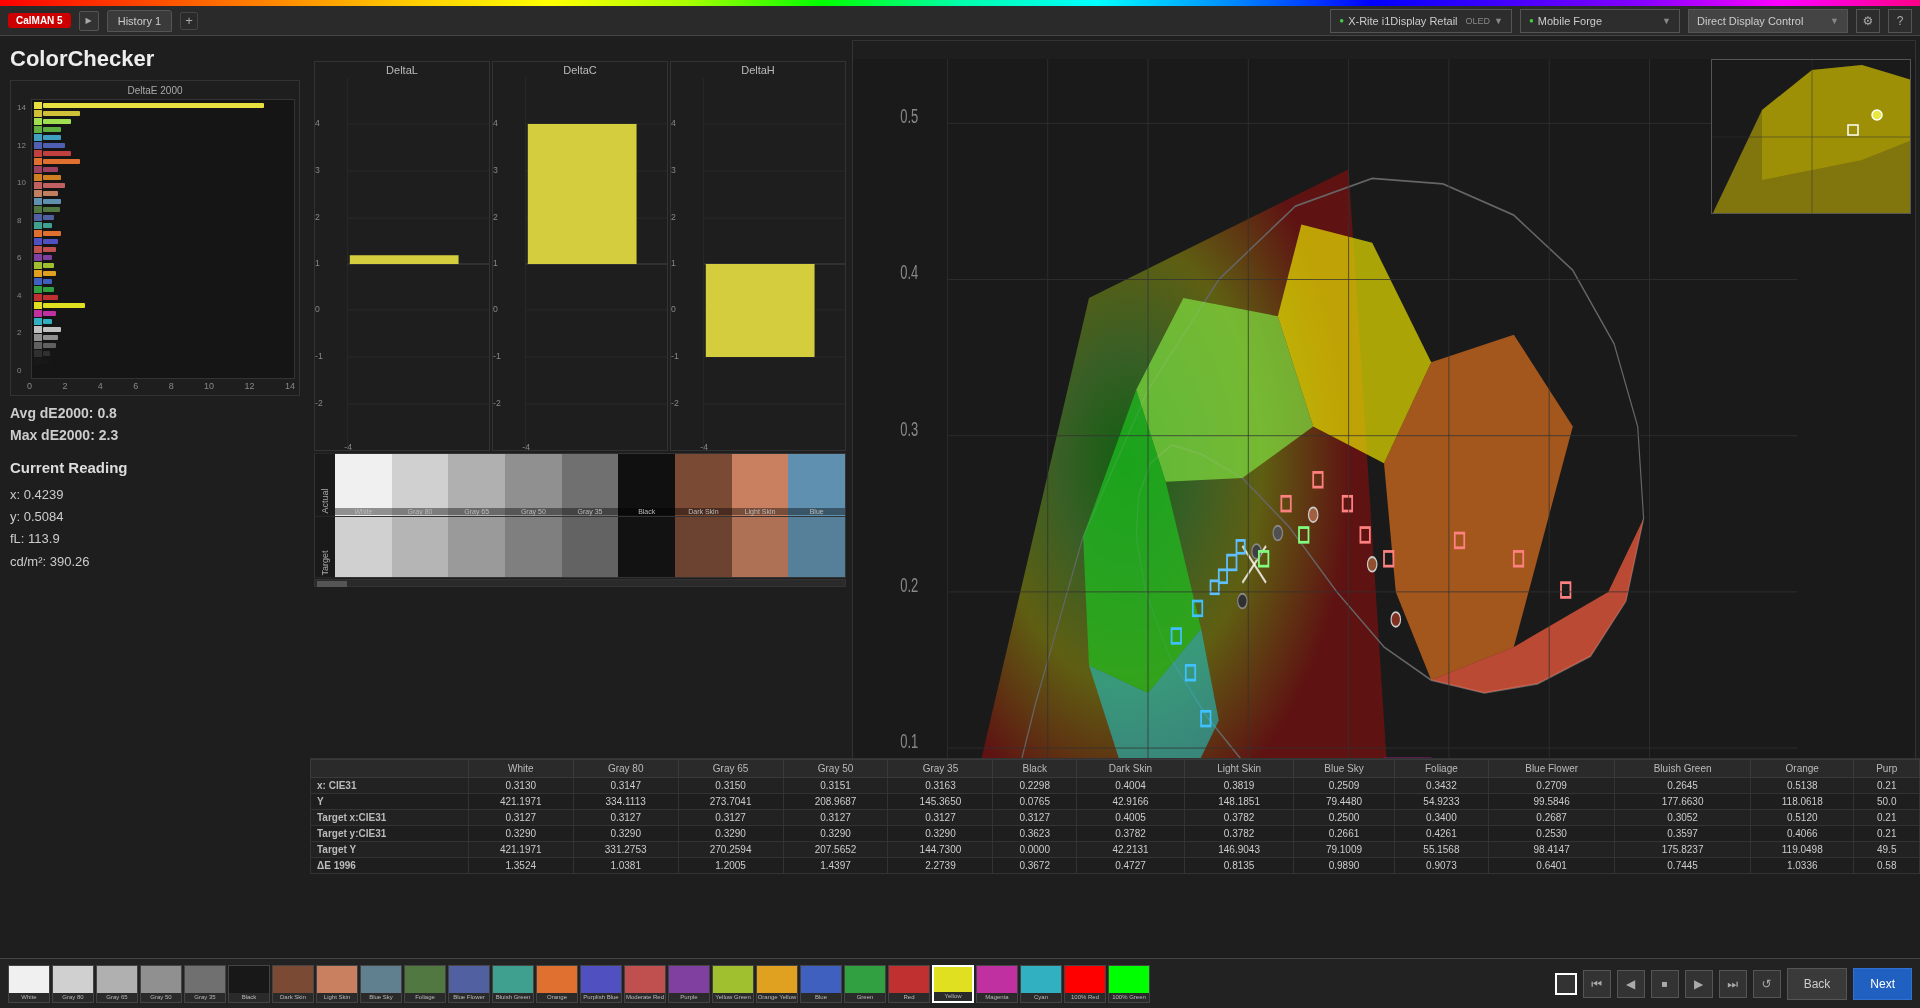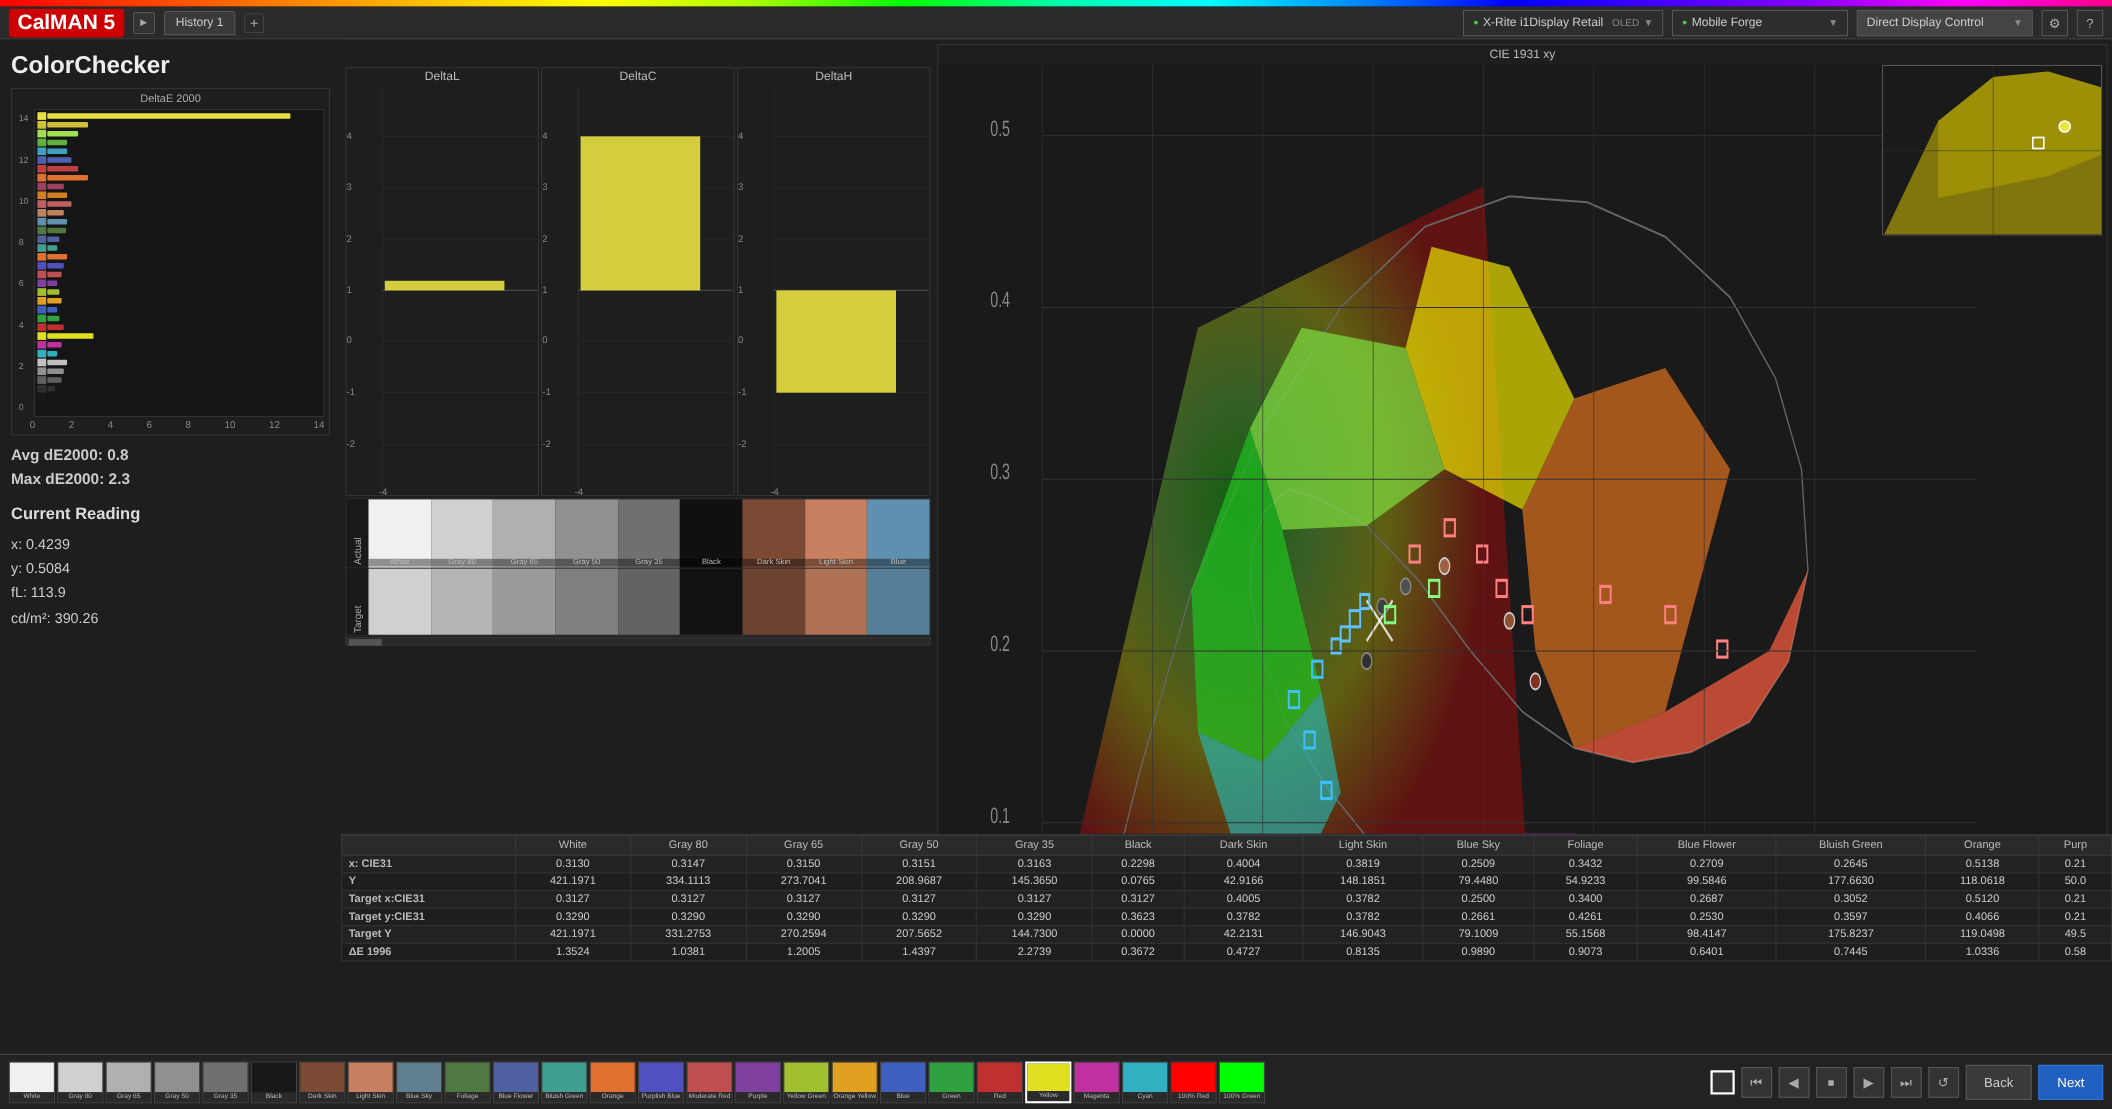--- a/index.html
+++ b/index.html
@@ -30,21 +30,21 @@
       align-items: center;
       padding: 0 8px;
       gap: 8px;
       border-bottom: 1px solid #444;
     }
 
     #calman-logo {
       background: #c00;
       color: white;
       font-weight: bold;
-      font-size: 19px;
+      font-size: 10px;
       padding: 2px 8px;
       border-radius: 3px;
       cursor: pointer;
     }
 
     #transport-btn {
       background: #333;
       border: 1px solid #555;
       color: #aaa;
       width: 20px;
@@ -763,21 +763,20 @@
       </div>
     </div>
 
     <div id="strip-scrollbar">
       <div id="strip-scrollbar-thumb"></div>
     </div>
 
   </div>
 
   <div id="cie-area" style="flex:1; position:relative; border:1px solid #333; margin:4px 4px 4px 2px;">
-    <div id="cie-title">CIE 1931 xy</div>
 
     <svg id="cie-svg" style="position:absolute; top:18px; left:0; width:100%; height:calc(100% - 60px);" viewBox="0 0 900 480" preserveAspectRatio="none">
 
       <defs>
         <radialGradient id="cieGrad" cx="40%" cy="40%">
           <stop offset="0%" stop-color="#00ff00"></stop>
           <stop offset="30%" stop-color="#80ff40"></stop>
           <stop offset="60%" stop-color="#ffff00"></stop>
           <stop offset="100%" stop-color="#ff0000"></stop>
         </radialGradient>

